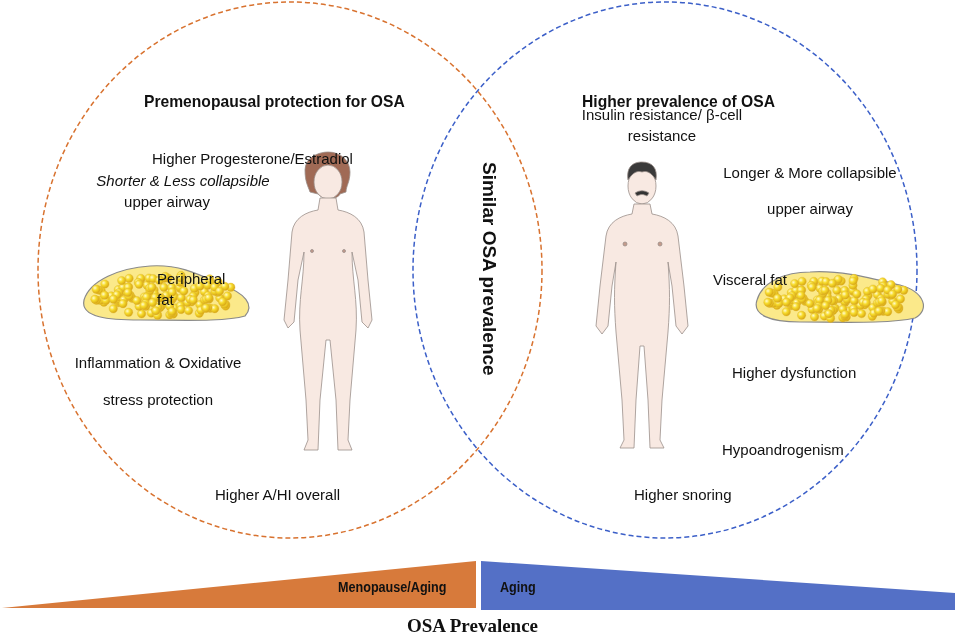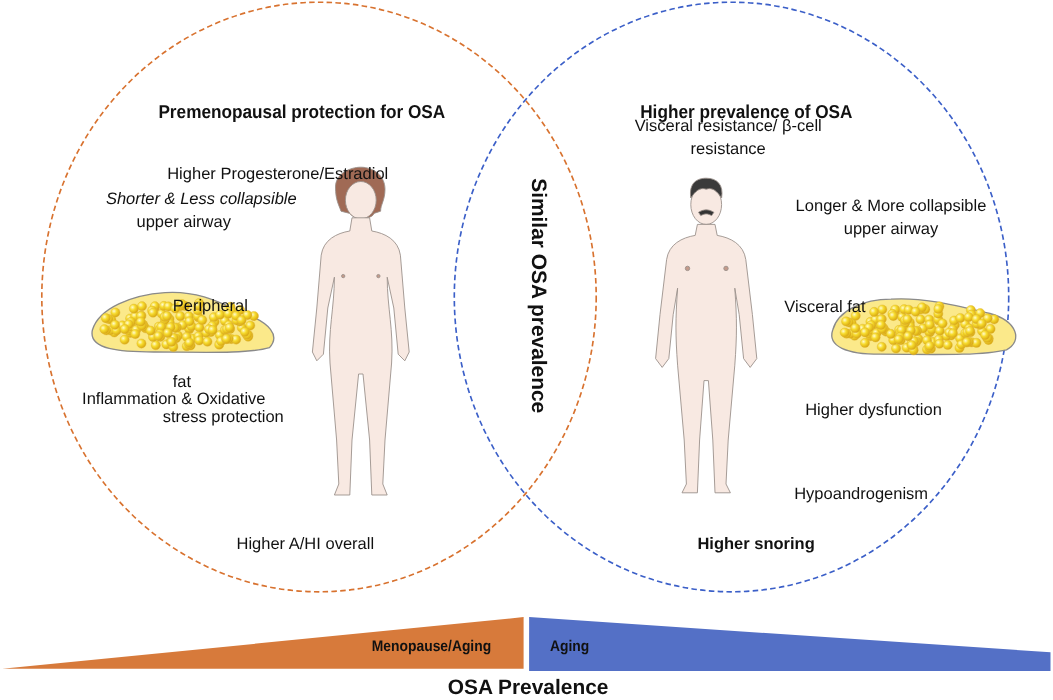--- a/index.html
+++ b/index.html
@@ -5,21 +5,21 @@
   html, body { margin:0; padding:0; background:#ffffff; }
   body { width:957px; height:636px; position:relative; overflow:hidden;
          font-family:"Liberation Sans", sans-serif; color:#111; }
   .abs { position:absolute; }
   svg.bg { position:absolute; left:0; top:0; }
   .title { font-weight:bold; font-size:17px; white-space:nowrap; transform:scaleX(0.92); transform-origin:left top; }
   .lbl { font-size:15px; text-align:center; line-height:21px; white-space:nowrap; }
   .vert { font-weight:bold; font-size:19px; white-space:nowrap;
           transform:rotate(90deg); transform-origin:left top; }
   .band-lbl { font-weight:bold; font-size:14px; white-space:nowrap; transform:scaleX(0.9); transform-origin:left top; }
-  .bottom-title { font-weight:bold; font-size:19px; white-space:nowrap; }
+  .bottom-title { font-weight:bold; font-size:19px; white-space:nowrap;font-family:Liberation Serif, serif; }
 </style>
 </head>
 <body>
 
 <svg class="bg" width="957" height="636" viewBox="0 0 957 636">
   <defs>
     <radialGradient id="ball" cx="35%" cy="35%" r="65%">
       <stop offset="0%" stop-color="#fffbd0"></stop>
       <stop offset="45%" stop-color="#f7dc2e"></stop>
       <stop offset="100%" stop-color="#d9a913"></stop>
@@ -340,32 +340,32 @@
     <circle cx="625" cy="244" r="2" fill="#c49a8a"></circle>
     <circle cx="660" cy="244" r="2" fill="#c49a8a"></circle>
   </g>
 </svg>
 
 <div class="abs title" style="left:144px;top:92px;">Premenopausal protection for OSA</div>
 <div class="abs lbl" style="left:152px;top:112px;margin-top:36px;">Higher Progesterone/Estradiol</div>
 <div class="abs lbl" style="left:91px;top:170px;width:184px;font-style:italic;">Shorter &amp; Less collapsible</div>
 <div class="abs lbl" style="left:75px;top:191px;width:184px;">upper airway</div>
 <div class="abs lbl" style="left:157px;top:268px;text-align:center;">Peripheral</div>
-<div class="abs lbl" style="left:157px;top:289px;text-align:left;margin-top:48px;">fat</div>
+<div class="abs lbl" style="left:157px;top:289px;text-align:left;">fat</div>
 <div class="abs lbl" style="left:58px;top:352px;width:200px;">Inflammation &amp; Oxidative</div>
-<div class="abs lbl" style="left:58px;top:369px;width:200px;text-align:right;">stress protection</div>
+<div class="abs lbl" style="left:58px;top:389px;width:200px;">stress protection</div>
 <div class="abs lbl" style="left:215px;top:484px;">Higher A/HI overall</div>
 
 <div class="abs vert" style="left:500px;top:162px;">Similar OSA prevalence</div>
 
 <div class="abs title" style="left:582px;top:92px;">Higher prevalence of OSA</div>
-<div class="abs lbl" style="left:572px;top:104px;width:180px;">Visceral resistance/ β-cell</div>
+<div class="abs lbl" style="left:572px;top:104px;width:180px;">Insulin resistance/ β-cell</div>
 <div class="abs lbl" style="left:572px;top:125px;width:180px;">resistance</div>
-<div class="abs lbl" style="left:712px;top:177px;width:196px;">Longer &amp; More collapsible</div>
+<div class="abs lbl" style="left:712px;top:162px;width:196px;">Longer &amp; More collapsible</div>
 <div class="abs lbl" style="left:712px;top:198px;width:196px;">upper airway</div>
 <div class="abs lbl" style="left:713px;top:269px;text-align:right;">Visceral fat</div>
 <div class="abs lbl" style="left:732px;top:362px;">Higher dysfunction</div>
 <div class="abs lbl" style="left:722px;top:439px;">Hypoandrogenism</div>
-<div class="abs lbl" style="left:634px;top:484px;font-weight:bold;">Higher snoring</div>
+<div class="abs lbl" style="left:634px;top:484px;">Higher snoring</div>
 
 <div class="abs band-lbl" style="left:338px;top:579px;">Menopause/Aging</div>
 <div class="abs band-lbl" style="left:500px;top:579px;">Aging</div>
 <div class="abs bottom-title" style="left:407px;top:615px;">OSA Prevalence</div>
 
 </body></html>

